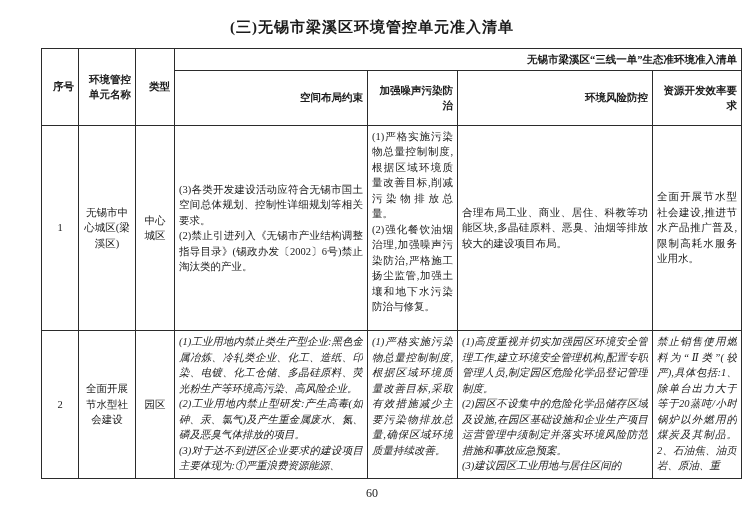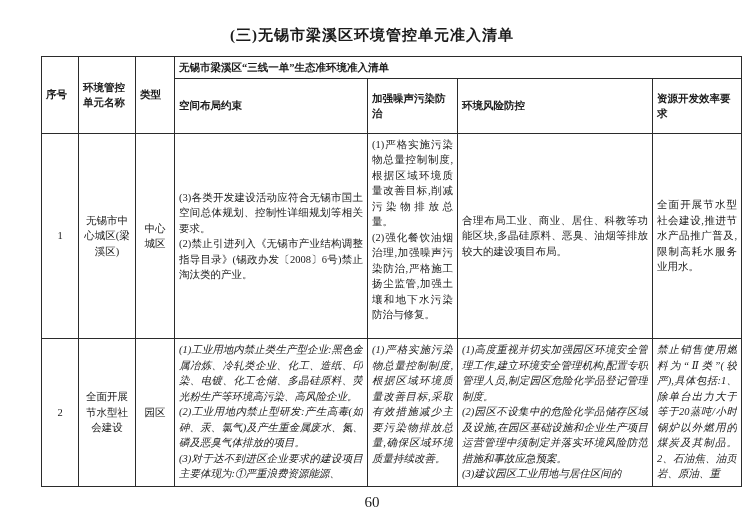--- a/index.html
+++ b/index.html
@@ -3,44 +3,44 @@
 <meta charset="utf-8">
 <style>
   html,body{margin:0;padding:0;}
   body{
     width:744px;height:522px;background:#ffffff;
     font-family:"Liberation Serif","DejaVu Serif",serif;
     color:#1b1b1b;overflow:hidden;
   }
   .title{
     text-align:center;font-weight:bold;font-size:15px;
-    padding-top:26px;letter-spacing:1px;
+    padding-top:18px;letter-spacing:1px;
   }
   table.grid{
     border-collapse:collapse;table-layout:fixed;
     width:700px;margin:11px 0 0 41px;
   }
   table.grid td{
     border:1px solid #2b2b2b;
     padding:2px 4px;
     font-size:10.5px;line-height:15.5px;
     vertical-align:middle;
     overflow:hidden;
   }
-  td.hd{font-weight:bold;text-align:left;font-size:11px;line-height:14px;}
+  td.hd{font-weight:bold;text-align:right;font-size:11px;line-height:14px;}
   td.span-hd{height:17px;}
   tr.subhead td{height:50px;}
   td.res-hd{line-height:25px;margin-left:31px;}
   td.ctr{text-align:center;}
   td.top{vertical-align:top;}
   .clip{overflow:hidden;}
   .clip-r1{height:199px;}
   .clip-r2{height:141px;font-style:italic;}
   p.para{margin:0;text-align:justify;}
-  .pagenum{text-align:center;font-size:15px;margin-top:7px;}
+  .pagenum{text-align:center;font-size:12px;margin-top:7px;}
 </style>
 </head>
 <body>
 
 <div class="title">(三)无锡市梁溪区环境管控单元准入清单</div>
 
 <table class="grid">
   <colgroup>
     <col style="width:37px">
       <col style="width:57px">
@@ -64,21 +64,21 @@
     <td class="hd">环境风险防控</td>
     <td class="hd res-hd">资源开发效率要求</td>
   </tr>
 
   <tr style="height:205px">
     <td class="ctr">1</td>
     <td class="ctr">无锡市中心城区(梁溪区)</td>
     <td class="ctr">中心城区</td>
     <td>
       <p class="para">(3)各类开发建设活动应符合无锡市国土空间总体规划、控制性详细规划等相关要求。</p>
-      <p class="para">(2)禁止引进列入《无锡市产业结构调整指导目录》(锡政办发〔2008〕6号)禁止淘汰类的产业。</p>
+      <p class="para">(2)禁止引进列入《无锡市产业结构调整指导目录》(锡政办发〔2002〕6号)禁止淘汰类的产业。</p>
     </td>
     <td class="top">
       <div class="clip clip-r1">
         <p class="para">(1)严格实施污染物总量控制制度,根据区域环境质量改善目标,削减污染物排放总量。</p>
         <p class="para">(2)强化餐饮油烟治理,加强噪声污染防治,严格施工扬尘监管,加强土壤和地下水污染防治与修复。</p>
       </div>
     </td>
     <td>
       <p class="para">合理布局工业、商业、居住、科教等功能区块,多晶硅原料、恶臭、油烟等排放较大的建设项目布局。</p>
     </td>

